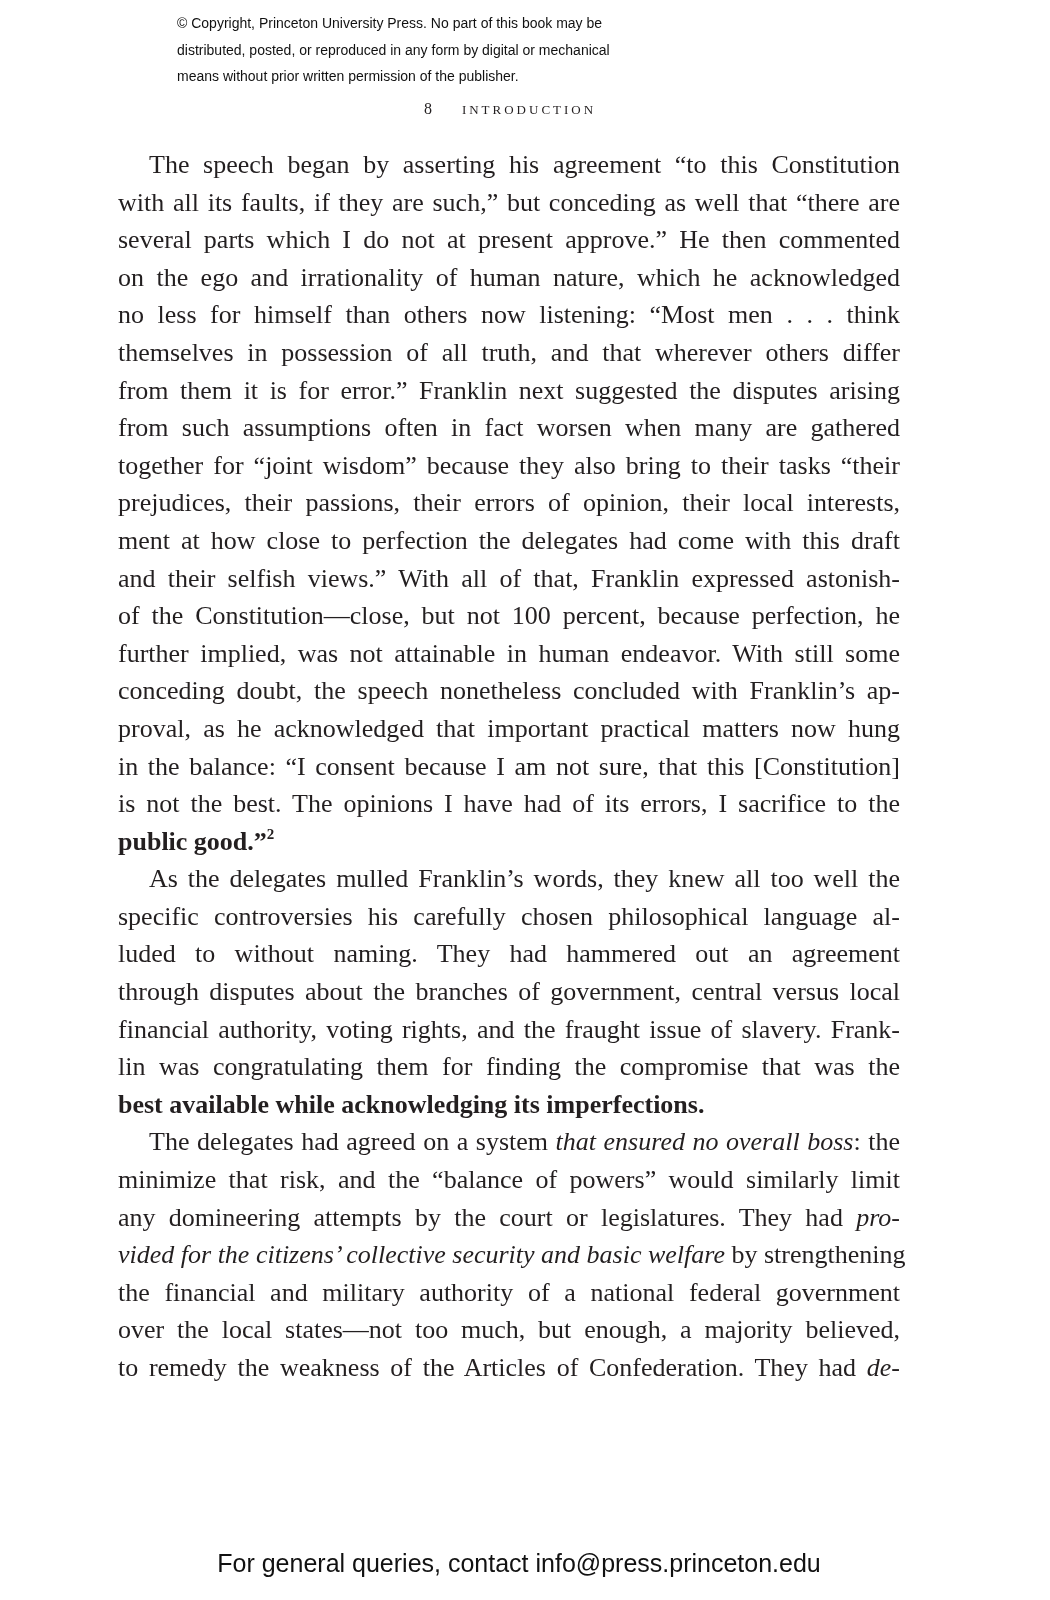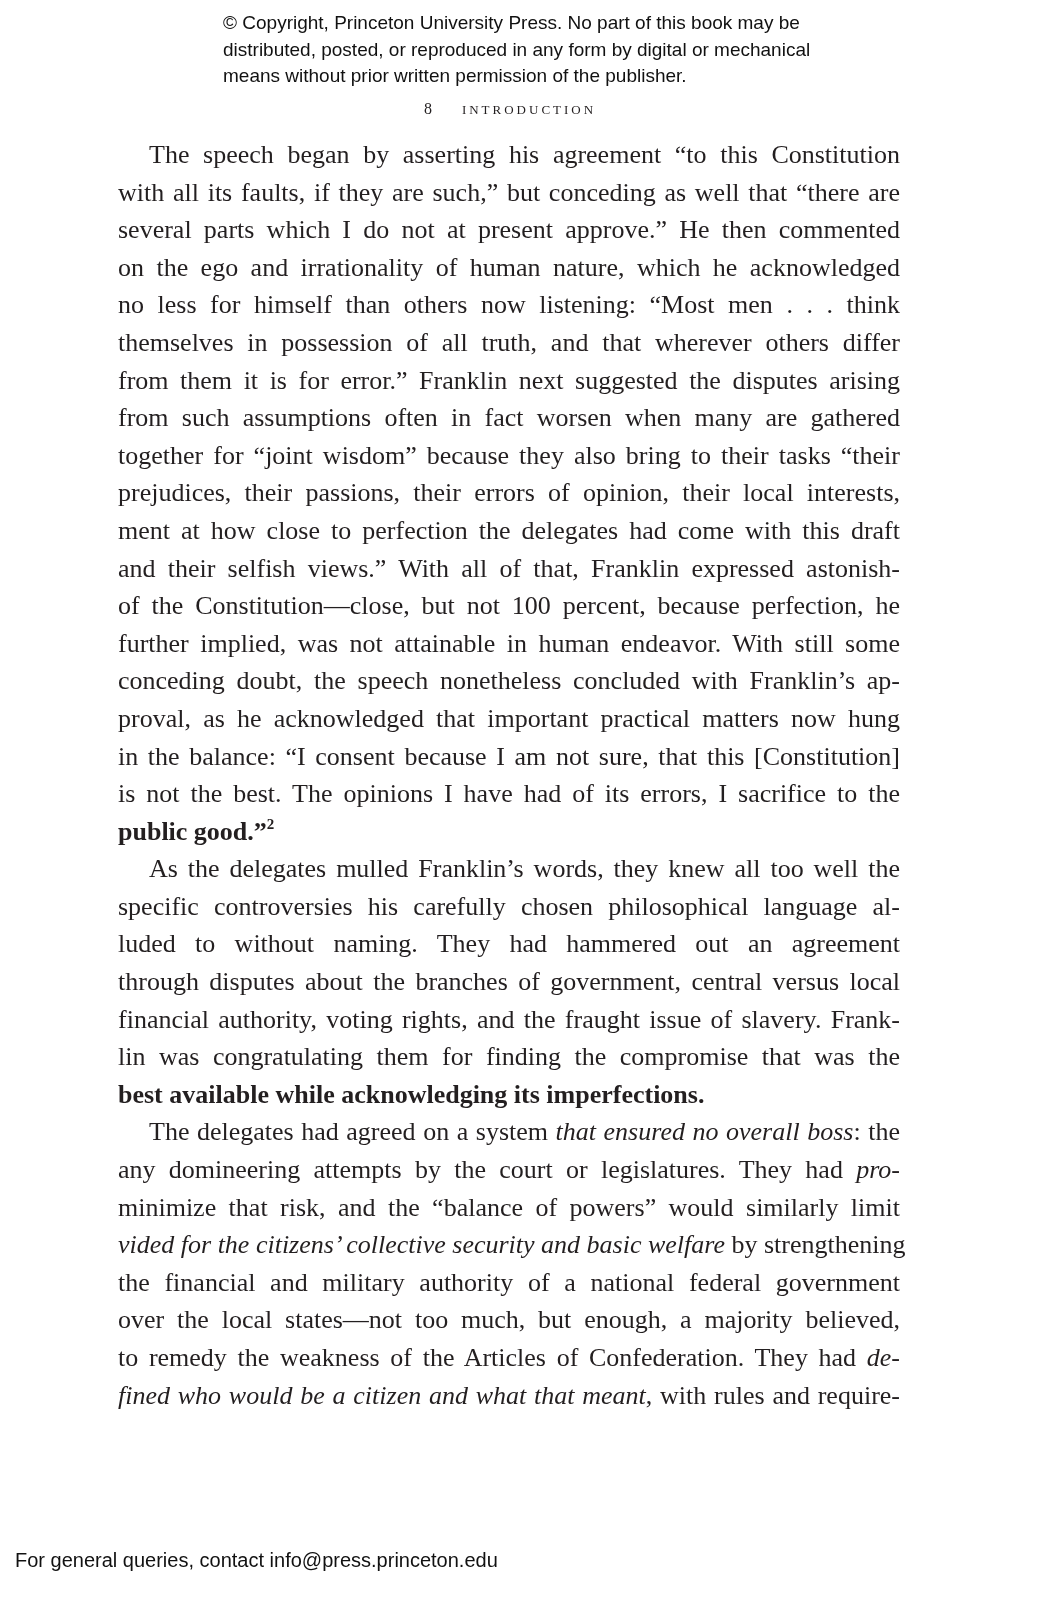--- a/index.html
+++ b/index.html
@@ -13,43 +13,42 @@
       position: relative;
       overflow: hidden;
       color: #231f20;
     }
     .copyright {
       position: absolute;
       left: 177px;
       top: 10px;
       width: 720px;
       font-family: "Liberation Sans", sans-serif;
-      font-size: 19px;
+      font-size: 14px;
       line-height: 26.5px;
       color: #111111;
-      margin-left: 46px;
     }
     .copyright div { white-space: nowrap; }
     .running-head {
       position: absolute;
       left: 0;
       width: 1020px;
       top: 97px;
       text-align: center;
       font-family: "Liberation Serif", serif;
       font-size: 16px;
       letter-spacing: 2px;
       color: #231f20;
     }
     .running-head .folio { margin-right: 22px; }
     .running-head .section { font-variant: small-caps; text-transform: lowercase; letter-spacing: 3px; font-size: 19px; }
     .body-text {
       position: absolute;
       left: 118px;
-      top: 136px;
+      top: 146px;
       width: 782px;
       font-family: "Liberation Serif", serif;
       font-size: 26px;
       line-height: 37.6px;
       color: #231f20;
     }
     .line {
       display: block;
       white-space: nowrap;
       text-align: justify;
@@ -60,26 +59,26 @@
     .line.last { text-align-last: left; font-weight: bold; }
     .line i { font-style: italic; }
     sup.fn {
       font-size: 15px;
       vertical-align: 0;
       position: relative;
       top: -11px;
     }
     .footer {
       position: absolute;
-      left: 15px;
+      left: 4px;
       width: 1030px;
       top: 1549px;
-      text-align: left;
+      text-align: center;
       font-family: "Liberation Sans", sans-serif;
-      font-size: 20px;
+      font-size: 25px;
       color: #111111;
     }
   </style>
 </head>
 <body>
 
 <div class="copyright">
   <div>© Copyright, Princeton University Press. No part of this book may be</div>
   <div>distributed, posted, or reproduced in any form by digital or mechanical</div>
   <div>means without prior written permission of the publisher.</div>
@@ -119,23 +118,22 @@
     <span class="line">specific controversies his carefully chosen philosophical language al-</span>
     <span class="line">luded to without naming. They had hammered out an agreement</span>
     <span class="line">through disputes about the branches of government, central versus local</span>
     <span class="line">financial authority, voting rights, and the fraught issue of slavery. Frank-</span>
     <span class="line">lin was congratulating them for finding the compromise that was the</span>
     <span class="line last">best available while acknowledging its imperfections.</span>
   </div>
 
   <div>
     <span class="line indent"><span>The delegates had agreed on a system </span><i>that ensured no overall boss</i><span>: the</span></span>
+    <span class="line">minimize that risk, and the “balance of powers” would similarly limit</span>
     <span class="line"><span>any domineering attempts by the court or legislatures. They had </span><i>pro-</i></span>
-    <span class="line">minimize that risk, and the “balance of powers” would similarly limit</span>
     <span class="line"><i>vided for the citizens’ collective security and basic welfare</i><span> by strengthening</span></span>
     <span class="line">the financial and military authority of a national federal government</span>
     <span class="line">over the local states—not too much, but enough, a majority believed,</span>
     <span class="line"><span>to remedy the weakness of the Articles of Confederation. They had </span><i>de-</i></span>
-    <span class="line"><i>fined who would be a citizen and what that meant</i><span>, with rules and require-</span></span>
   </div>
 </div>
 
 <div class="footer">For general queries, contact info@press.princeton.edu</div>
 
 </body></html>

